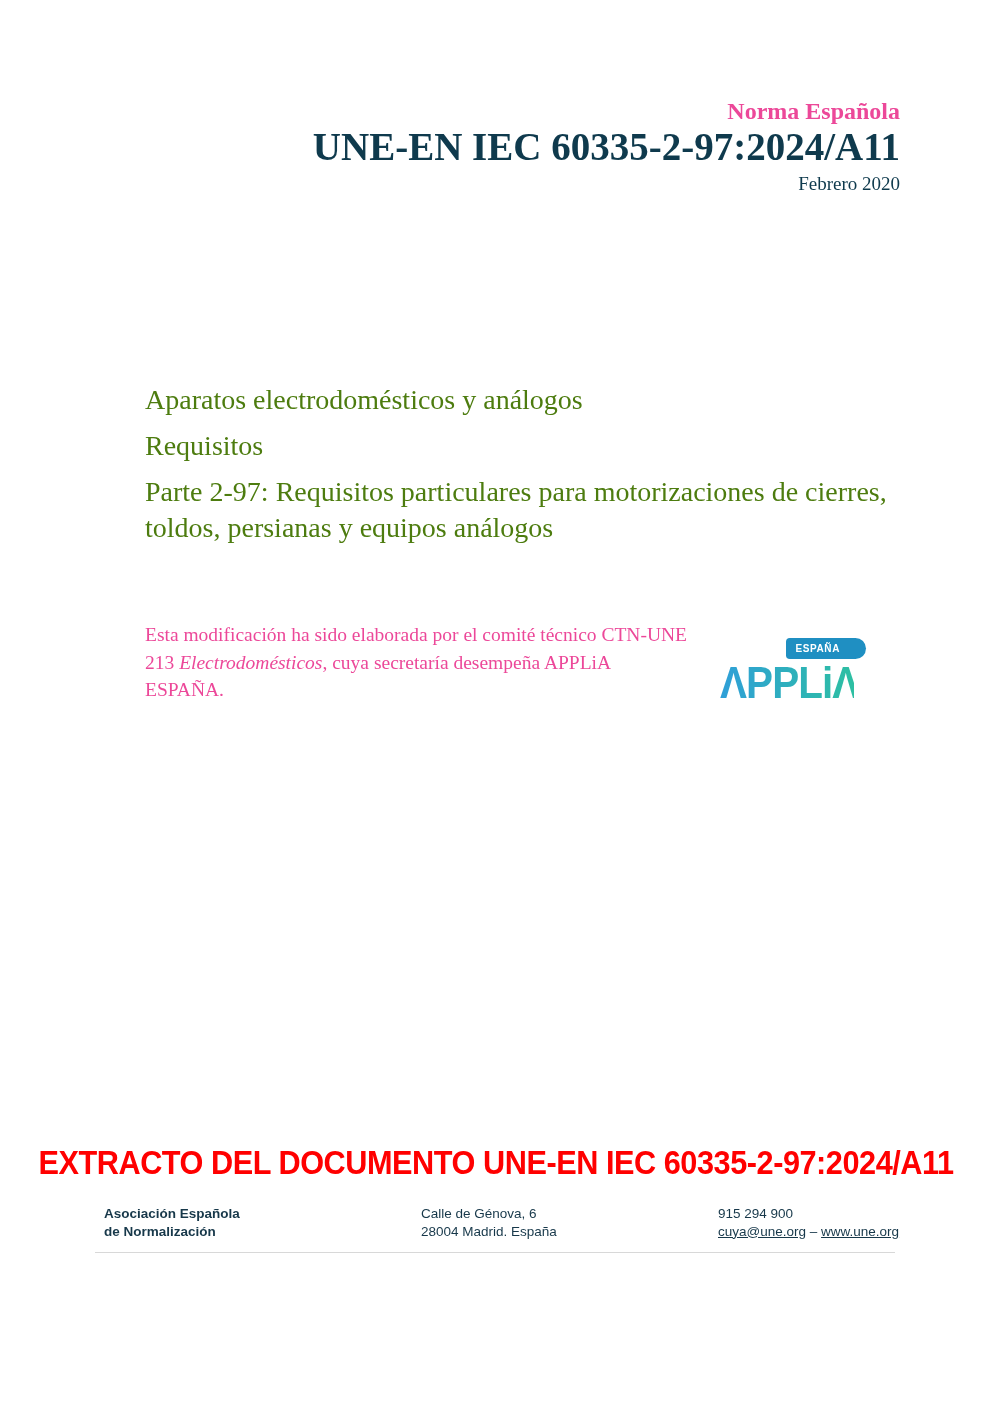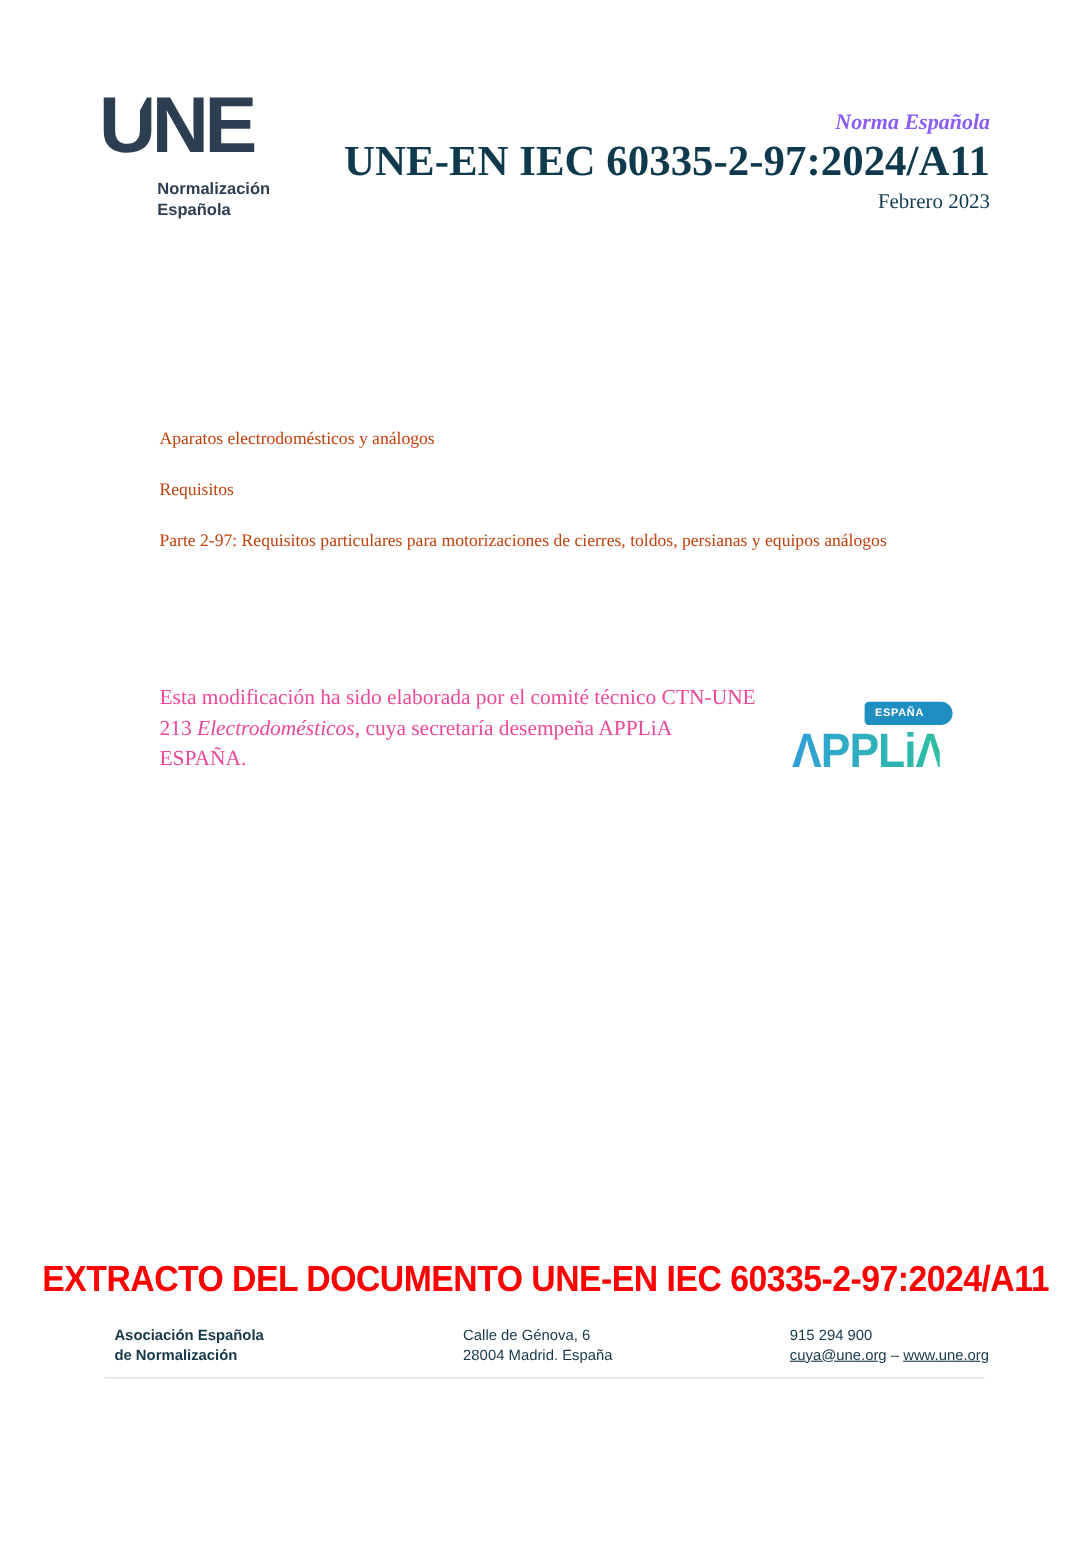--- a/index.html
+++ b/index.html
@@ -28,28 +28,28 @@
   }
   .une-sub {
     margin:12px 0 0 53px;
     font-family:"Liberation Sans", sans-serif;
     font-weight:700; font-size:15px; line-height:19px;
     color:#2d3e50;
   }
 
   
   .head-right { position:absolute; right:92px; top:96px; text-align:right; }
-  .kicker  { font-weight:700; font-size:20px; line-height:30px; color:#8b5cf6;font-style:italic; }
+  .kicker  { font-weight:700; font-size:24px; line-height:30px; color:#ec4899; }
   .doc-code{ font-weight:700; font-size:39px; line-height:42px; color:#0f3a4d; }
   .date    { font-size:19px; line-height:24px; margin-top:4px; color:#0f3a4d; }
 
   
   .title-block {
     position:absolute; left:145px; top:382px; width:790px;
-    font-size:16px; line-height:36px; color:#c2410c;
+    font-size:28px; line-height:36px; color:#4d7c0f;
   }
   .title-block p { margin:0 0 10px 0; }
 
   
   .committee {
     position:absolute; left:145px; top:621px; width:545px;
     font-size:19.5px; line-height:27.5px; color:#ec4899;
   }
 
   
@@ -99,33 +99,25 @@
   .f-addr { left:421px; }
   .f-contact { left:718px; }
   .f-contact a { color:#17384a; text-decoration:underline; }
   .f-sep { text-decoration:none; }
 </style>
 </head>
 <body>
 
 <div class="page">
 
-  <div class="une-logo">
-    <div class="une-word">UNE</div>
-    <div class="une-notch"></div>
-    <div class="une-sub">
-      <div>Normalización</div>
-      <div>Española</div>
-    </div>
-  </div>
 
   <div class="head-right">
     <div class="kicker">Norma Española</div>
     <div class="doc-code">UNE-EN IEC 60335-2-97:2024/A11</div>
-    <div class="date">Febrero 2023</div>
+    <div class="date">Febrero 2020</div>
   </div>
 
   <div class="title-block">
     <p>Aparatos electrodomésticos y análogos</p>
     <p>Requisitos</p>
     <p>Parte 2-97: Requisitos particulares para motorizaciones de cierres, toldos, persianas y equipos análogos</p>
   </div>
 
   <p class="committee"><span>Esta modificación ha sido elaborada por el comité técnico CTN-UNE 213 </span><i>Electrodomésticos</i><span>, cuya secretaría desempeña APPLiA ESPAÑA.</span></p>
 

